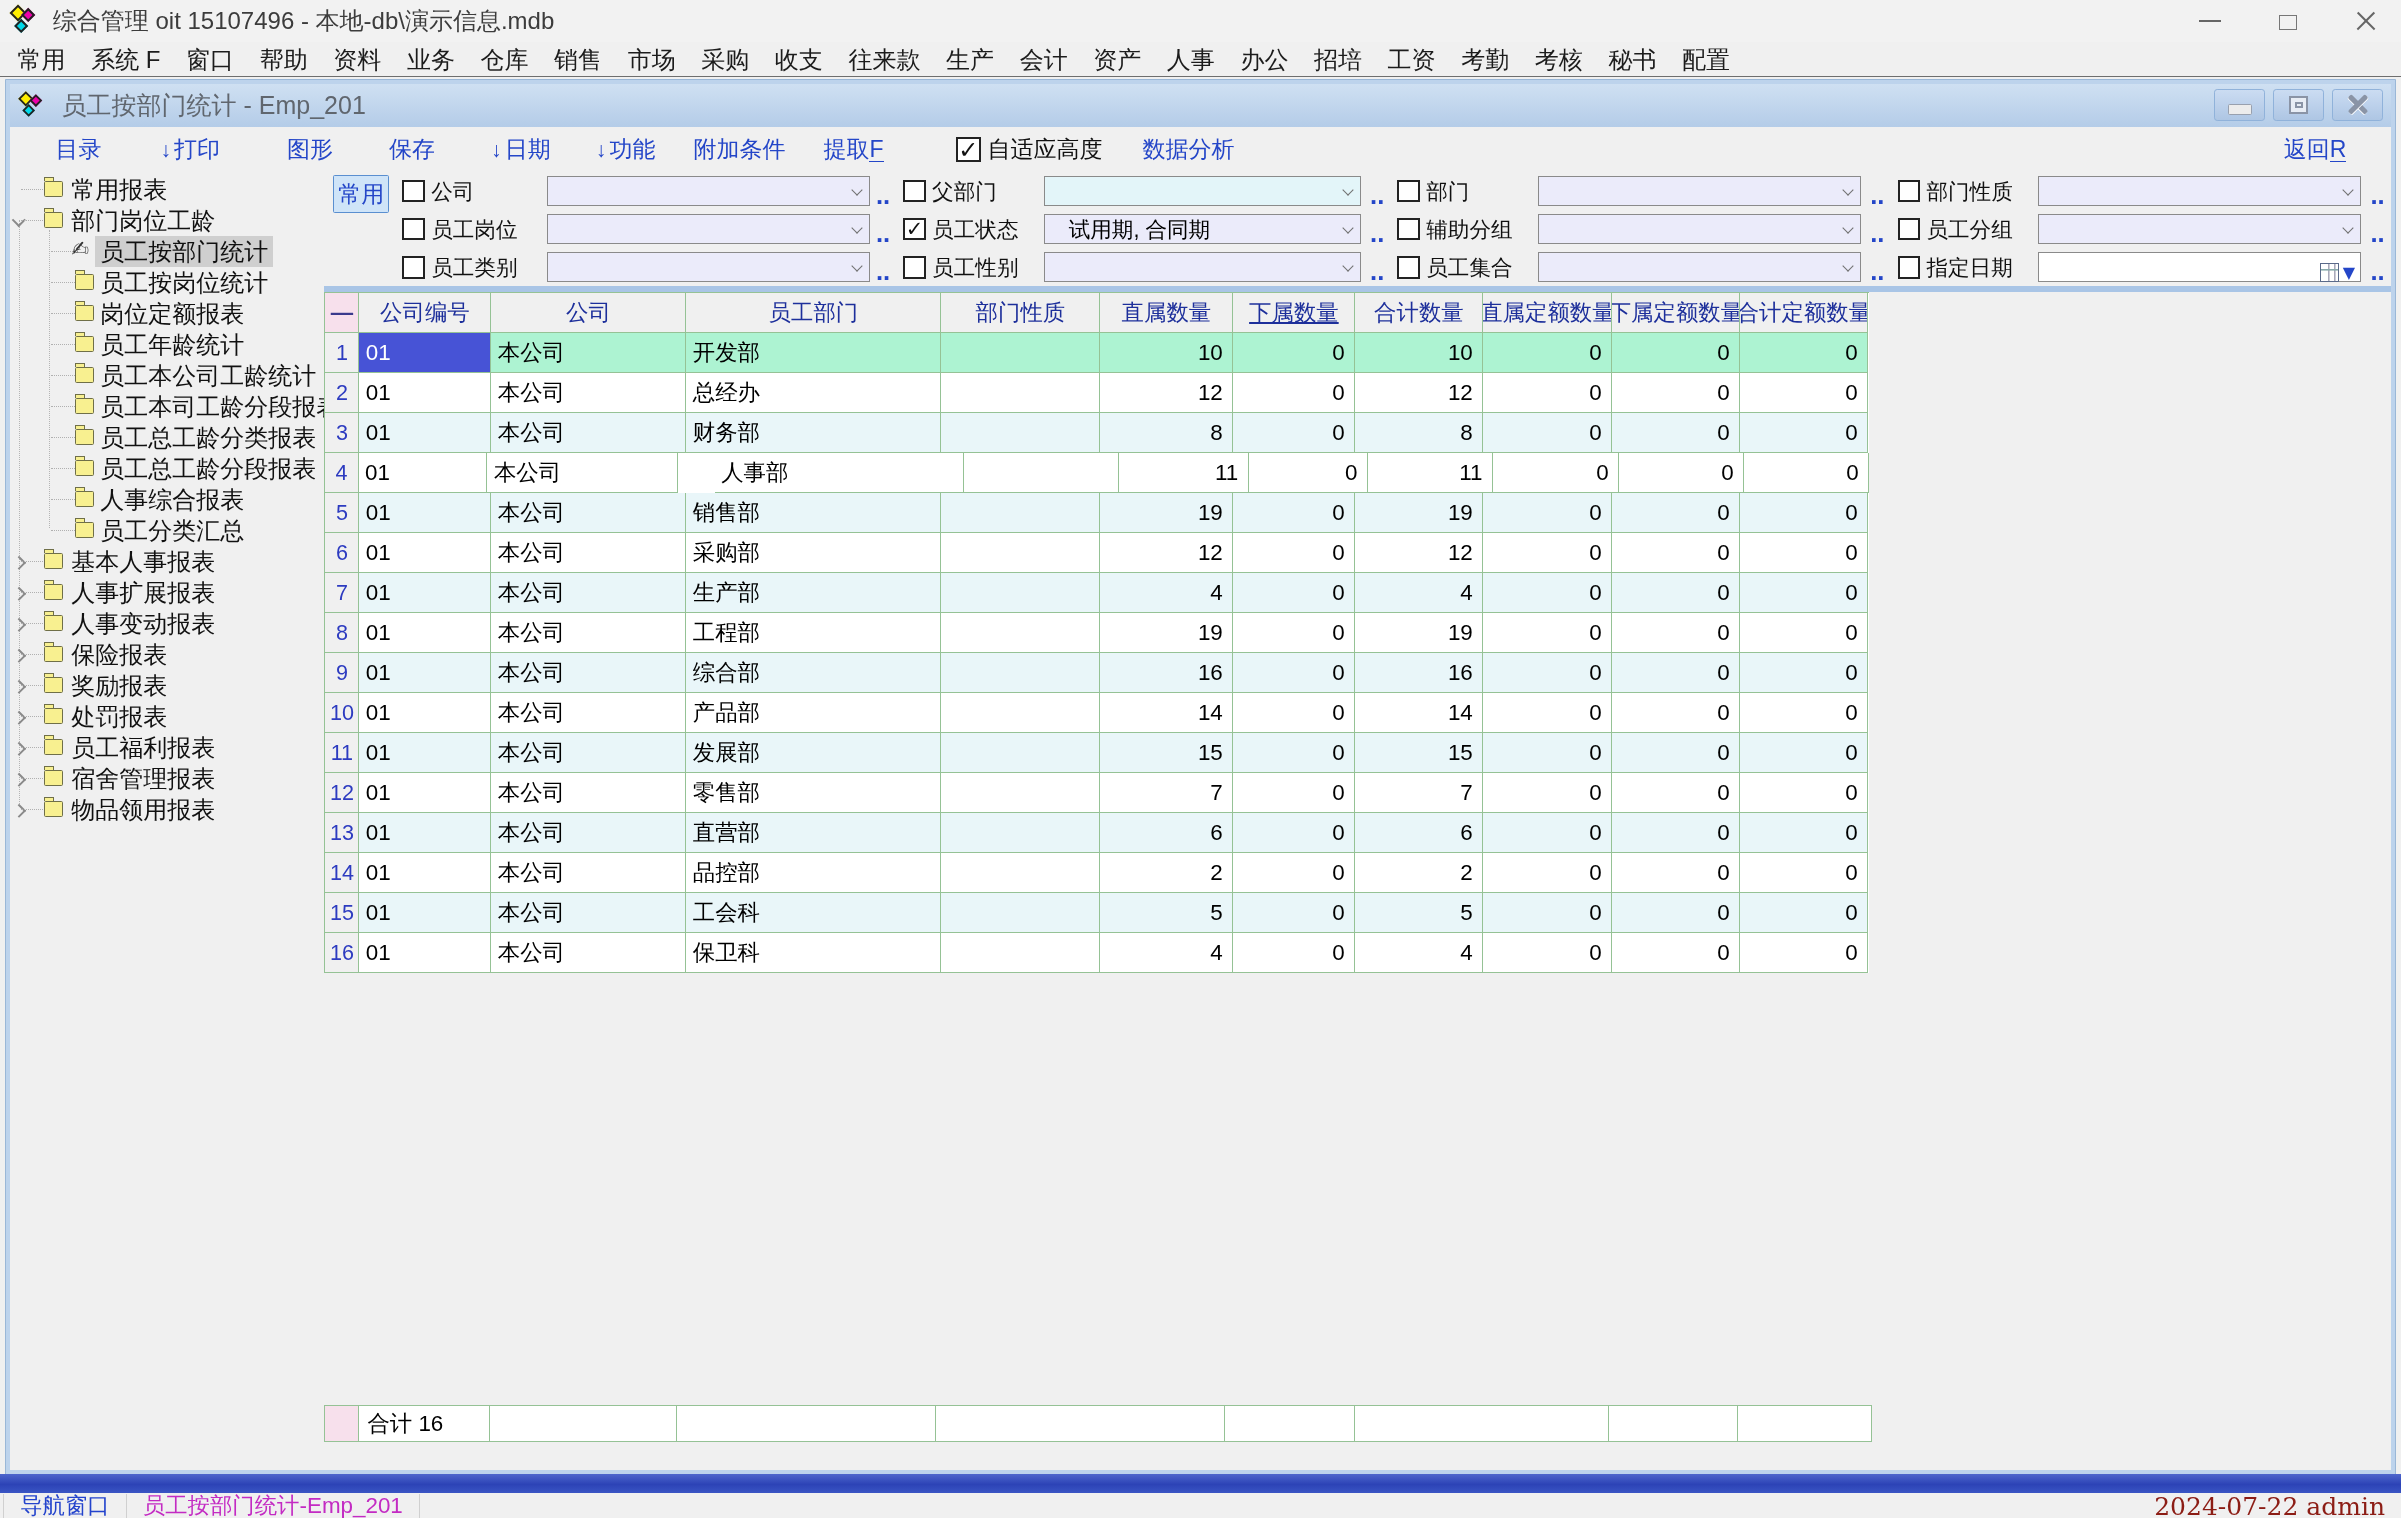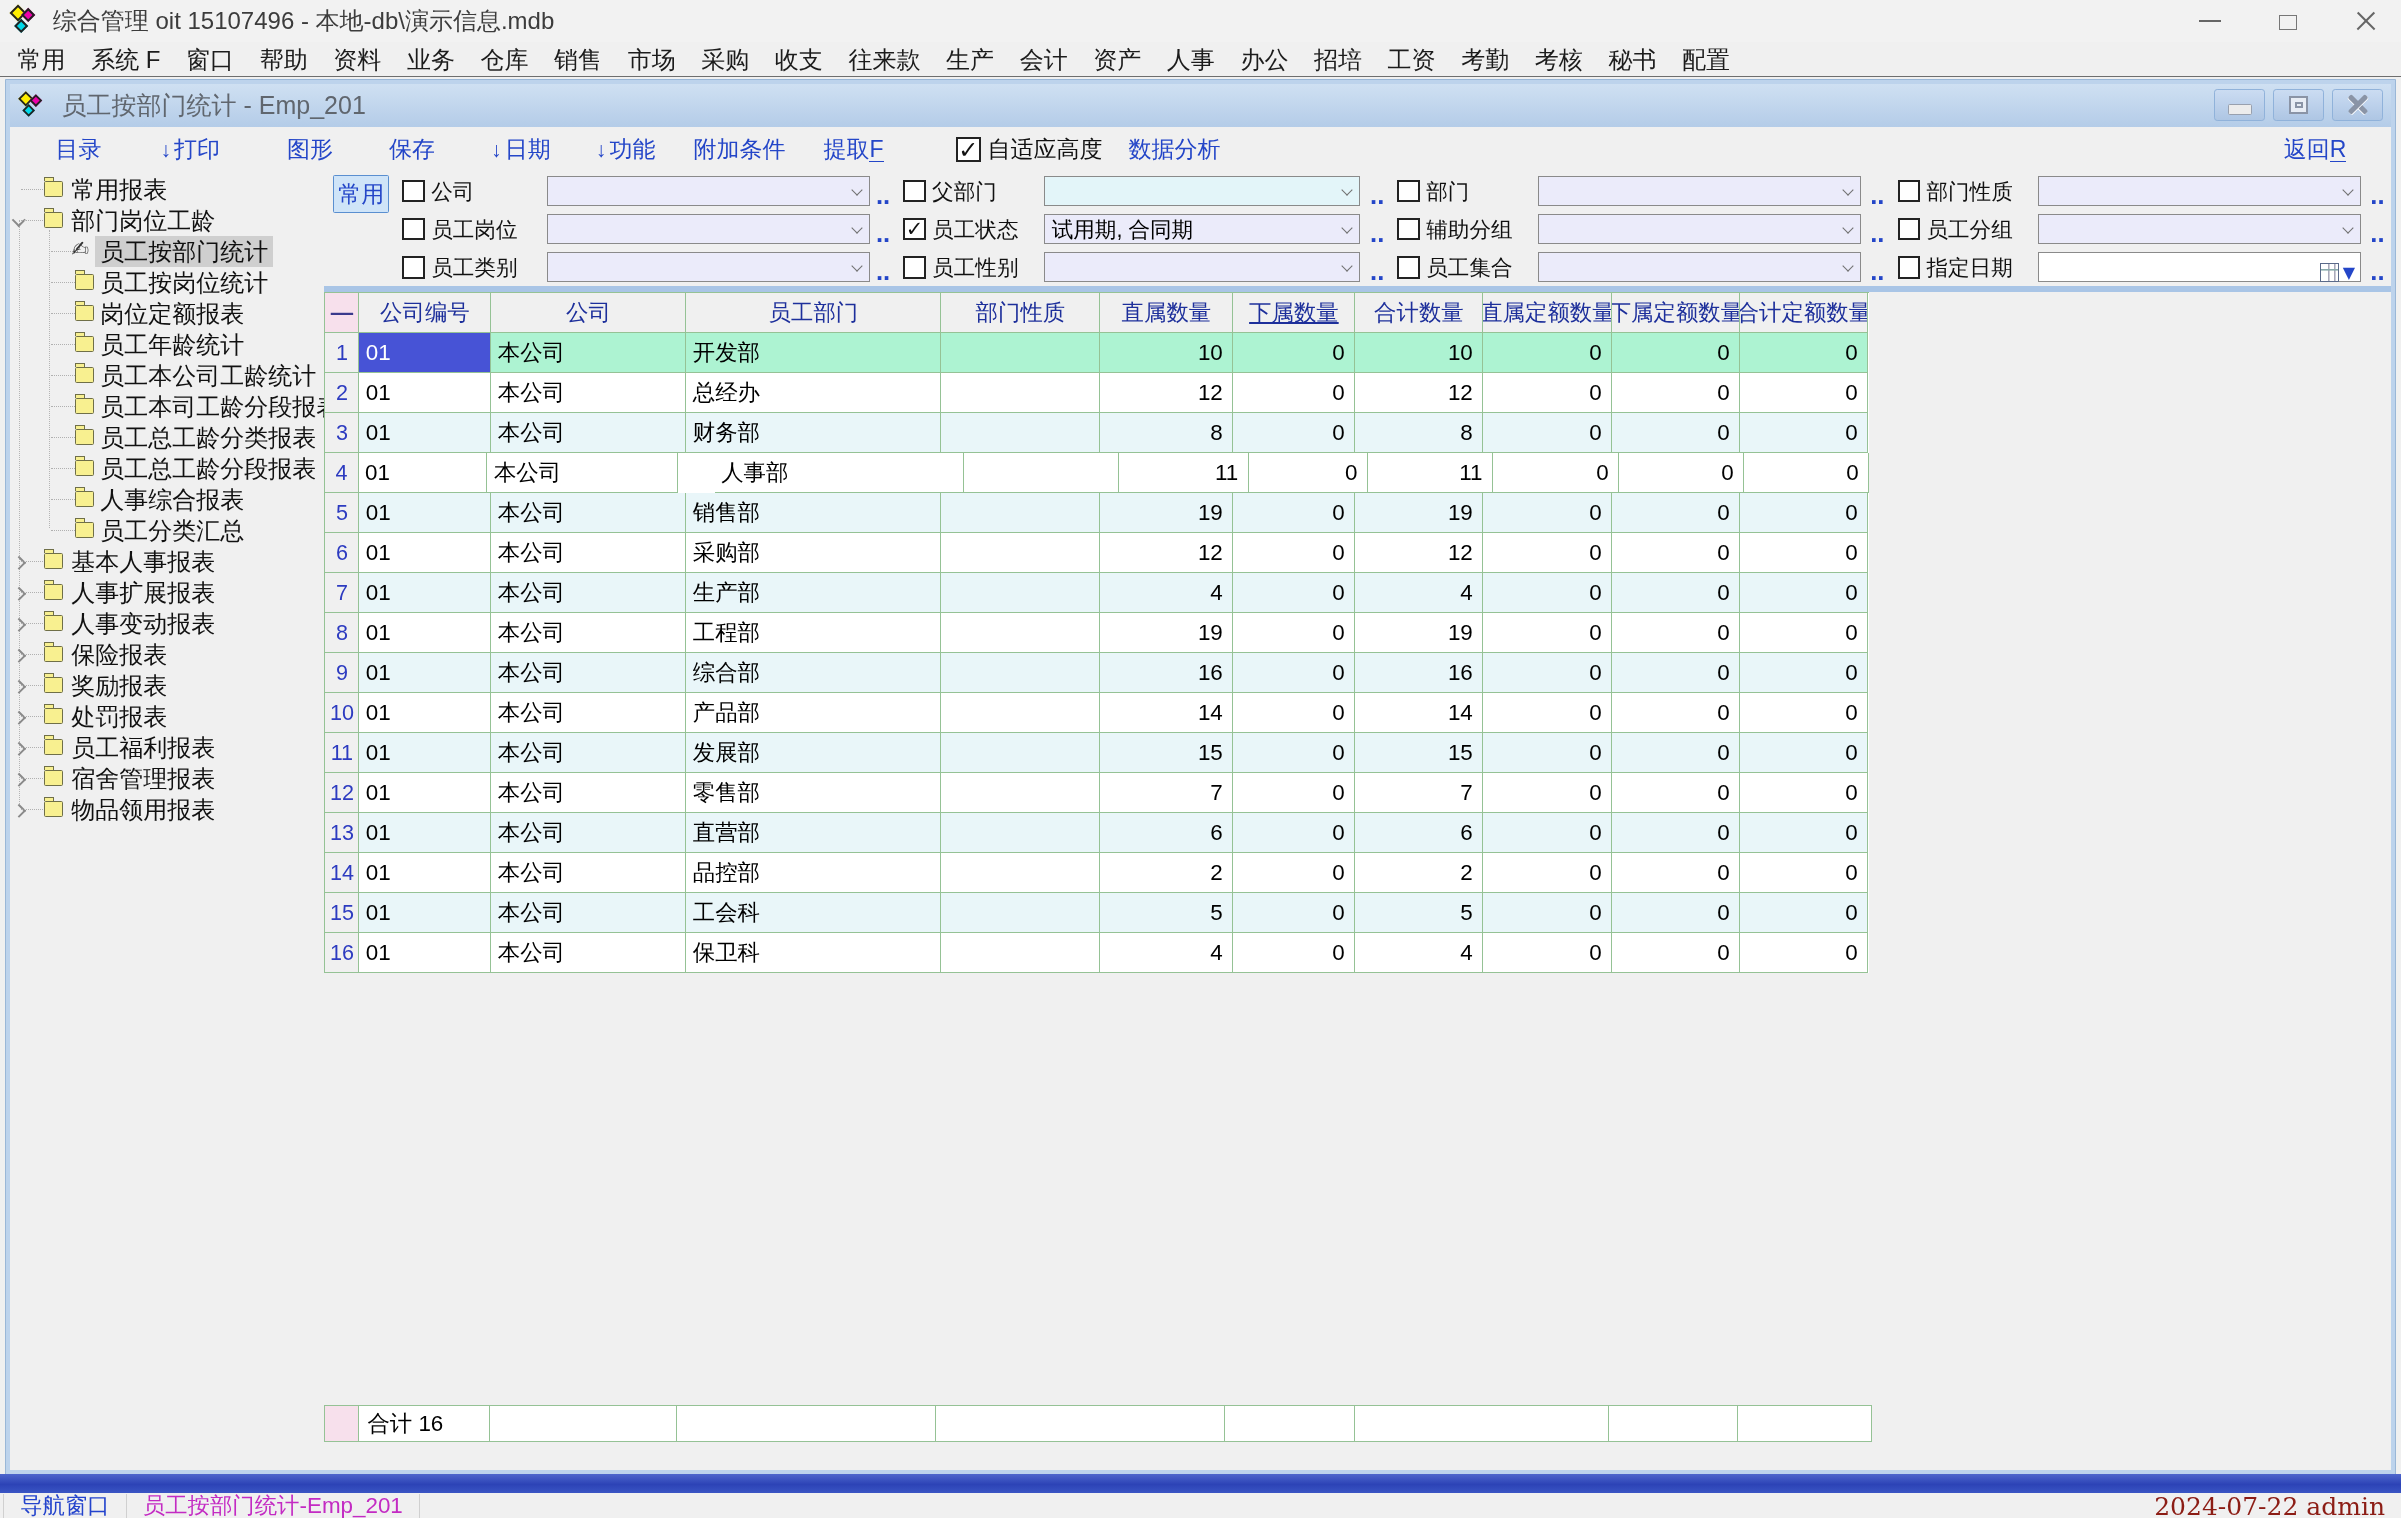--- a/index.html
+++ b/index.html
@@ -75,21 +75,21 @@
   .rpanel { flex:1; position:relative; background:#f0f0f0; }
 
   
   .filters { position:absolute; left:0; top:0; width:100%; height:114px; padding-top:1.6px; }
   .common-btn { position:absolute; left:8.8px; top:3.2px; width:56px; height:38px; background:#cfe4f8; border:1.6px solid #5a8fd0; border-radius:1.6px; color:#2446c8; font-size:23px; display:flex; align-items:center; justify-content:center; }
   .f-row { display:flex; align-items:center; height:35px; margin-bottom:3.2px; }
   .f-check { width:22.4px; height:22.4px; border:2.4px solid #222; background:#fff; flex:0 0 auto; display:flex; align-items:center; justify-content:center; font-size:21px; font-weight:bold; color:#111; }
   .f-check.first { margin-left:78px; }
   .f-label { font-size:21.6px; color:#111; padding-left:6.4px; white-space:nowrap; }
   .w1 { width:122px; } .w2 { width:118px; }
-  .dd { height:30px; border:0.8px solid #8a8a8a; background:#ebebfa; position:relative; font-size:21.6px; line-height:29px; padding-left:7px; color:#000; }
+  .dd { height:30px; border:0.8px solid #8a8a8a; background:#ebebfa; position:relative; font-size:21.6px; line-height:29px; padding-left:24px; color:#000; }
   .dd.cyan { background:#e3f5f9; }
   .dd.date { background:#fff; }
   .dd .chev { position:absolute; right:8px; top:8.8px; width:8px; height:8px; border-color:#707070; border-width:1.6px; transform:rotate(45deg); }
   .dda { width:323px; } .ddb { width:317px; }
   .dots { color:#2446c8; font-weight:bold; font-size:25.6px; position:relative; top:4px; margin-left:6.4px; width:21px; flex:0 0 auto; } .ml12 { margin-left:9.6px; } .ml8 { margin-left:6.4px; }
   .cal-wrap { position:absolute; right:4.8px; top:4.8px; display:flex; align-items:center; gap:3.2px; }
   .cal { width:19px; height:19px; border:1.6px solid #5a6a8a; background:
      linear-gradient(#8aa 0 0) 0 4.8px/100% 1.6px no-repeat,
      linear-gradient(#aab 0 0) 6.4px 0/1.6px 100% no-repeat,
      linear-gradient(#aab 0 0) 12.8px 0/1.6px 100% no-repeat, #fff; }
@@ -198,21 +198,21 @@
     <span class="tlink" style="margin-left:45px">目录</span>
     <span style="margin-left:59px"><span class="darr">↓</span><span class="tlink">打印</span></span>
     <span class="tlink" style="margin-left:67px">图形</span>
     <span class="tlink" style="margin-left:56px">保存</span>
     <span style="margin-left:56px"><span class="darr">↓</span><span class="tlink">日期</span></span>
     <span style="margin-left:45px"><span class="darr">↓</span><span class="tlink">功能</span></span>
     <span class="tlink" style="margin-left:38px">附加条件</span>
     <span class="tlink" style="margin-left:38px"><span>提取</span><span class="ukey">F</span></span>
     <span class="tb-check" style="margin-left:72px">✓</span>
     <span class="tb-check-label">自适应高度</span>
-    <span class="tlink" style="margin-left:26px">数据分析</span>
+    <span class="tlink" style="margin-left:40px">数据分析</span>
     <span class="tlink" style="margin-left:auto; margin-right:45px"><span>返回</span><span class="ukey">R</span></span>
   </div>
 
   <div class="content">
 
     <div class="tree" id="tree">
       <div class="vline1"></div>
       <div class="vline2"></div>
     <div class="tree-row lvl1">
           <span class="stub"></span>

